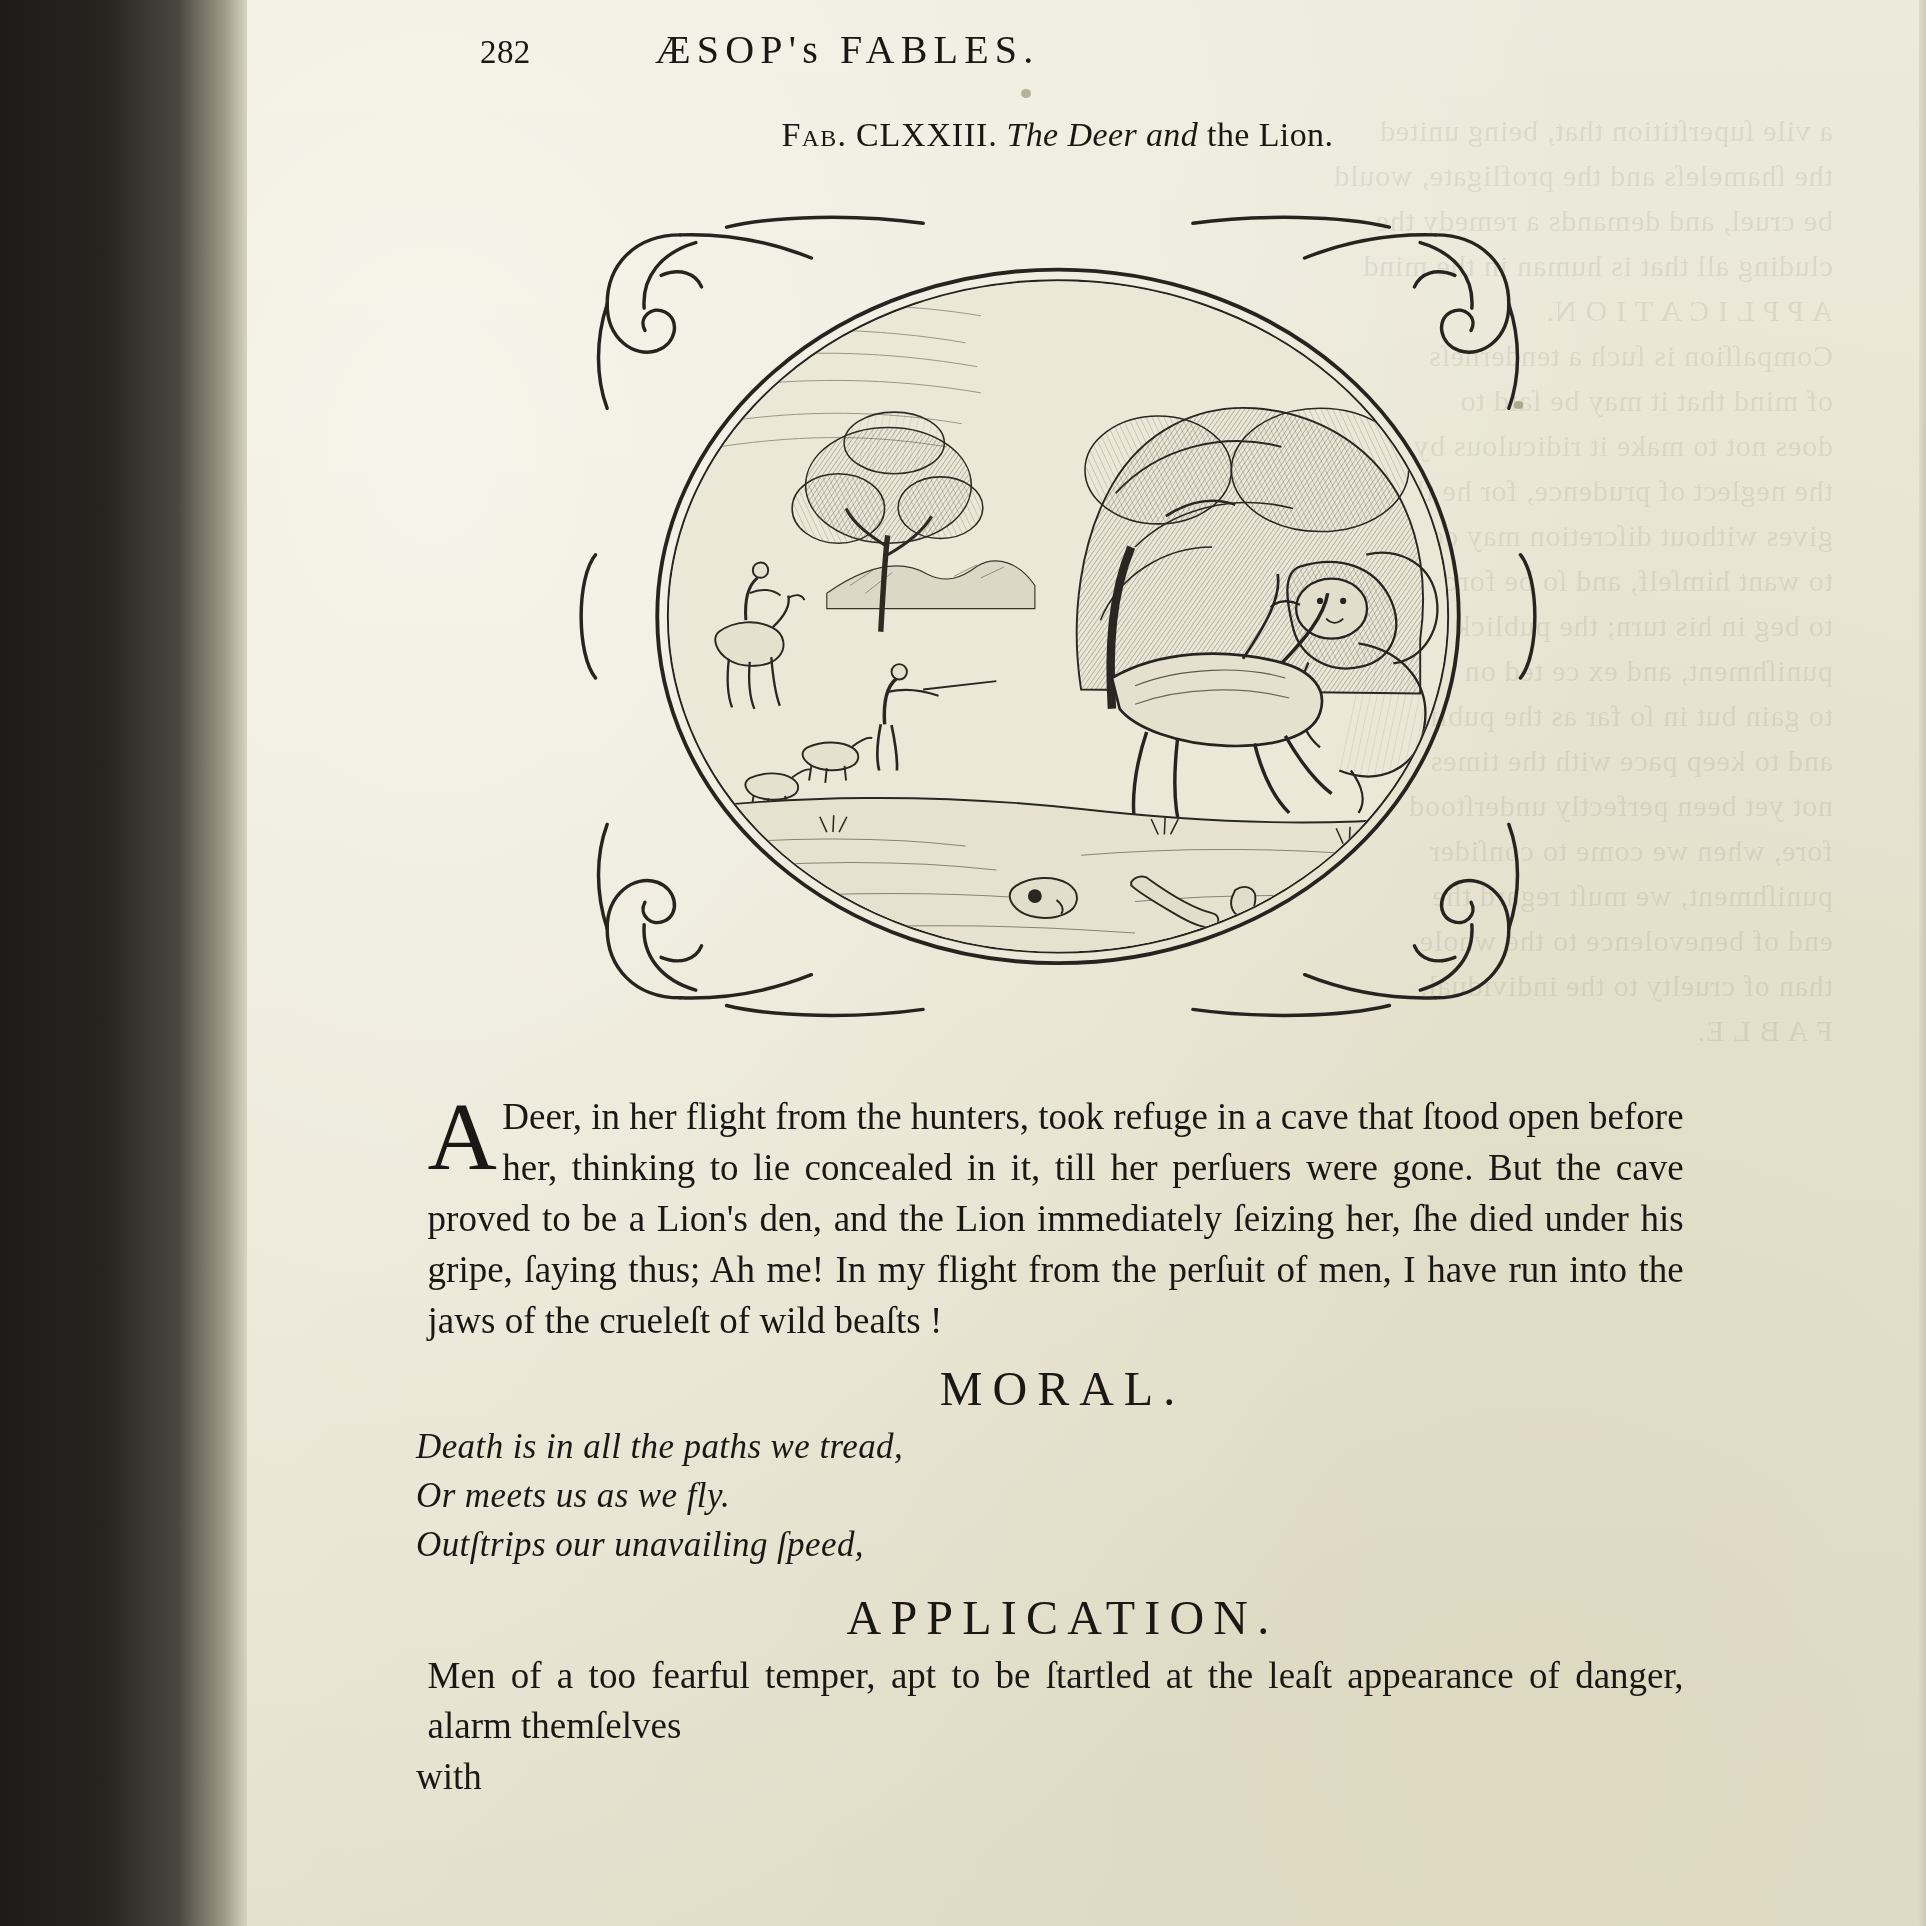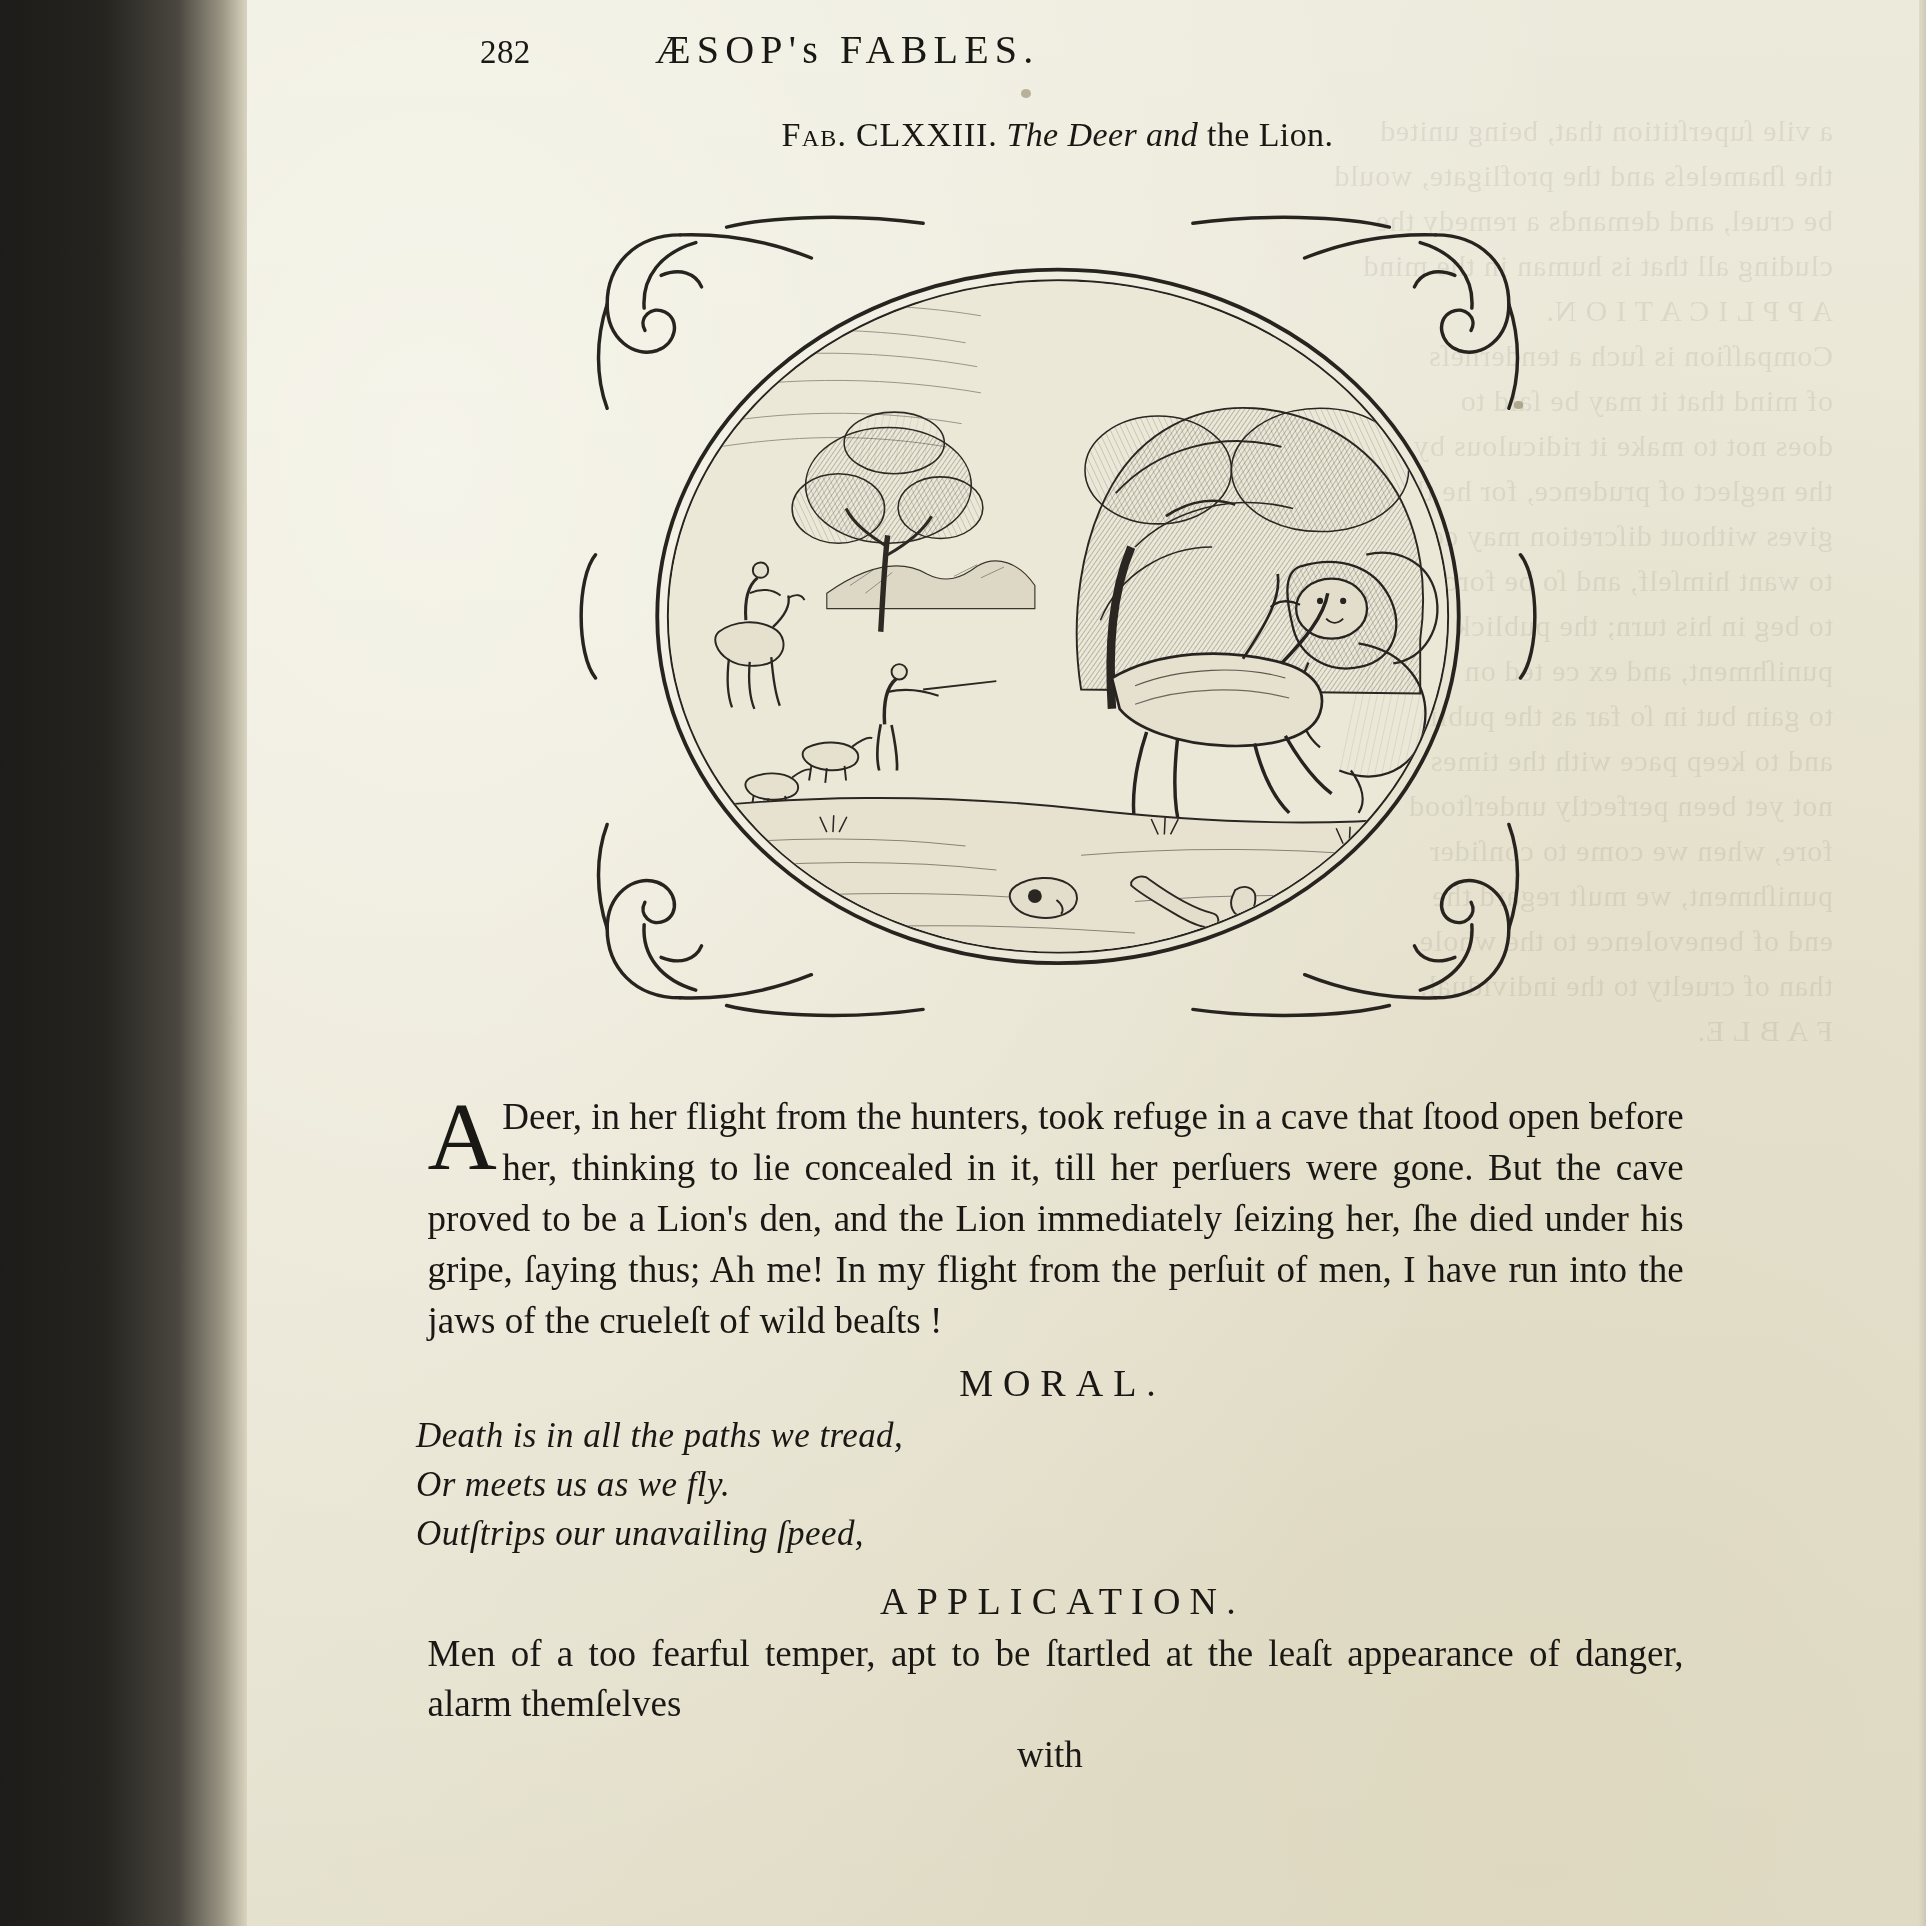--- a/index.html
+++ b/index.html
@@ -135,21 +135,21 @@
     float: left;
     font-size: 96px;
     line-height: 77px;
     margin: 7px 5.4px -11.6px 0;
     font-family: "Liberation Serif", serif;
   }
   #body-text .para { text-indent: 0; }
 
   .section-head {
     text-align: center;
-    font-size: 38px;
+    font-size: 48px;
     letter-spacing: 10px;
     margin: 21.6px 0 5.4px 0;
     padding-left: 10px;
   }
   .moral-head { margin-top: 15.4px; }
 
   #moral-verse {
     text-align: left;
     font-style: italic;
     font-size: 35px;
@@ -160,21 +160,21 @@
 
   .app-head { letter-spacing: 9.2px; }
 
   #application {
     font-size: 37px;
     line-height: 50px;
     text-align: justify;
     padding: 0 15.4px 0 11.6px;
   }
   #app-last {
-    text-align: center;
+    text-align: left;
     font-size: 37px;
     line-height: 50px;
     padding-right: 15.4px;
     margin-top: 1.5px;
   }
 
   
   #content { text-rendering: optimizeLegibility; }
 </style>
 </head>

